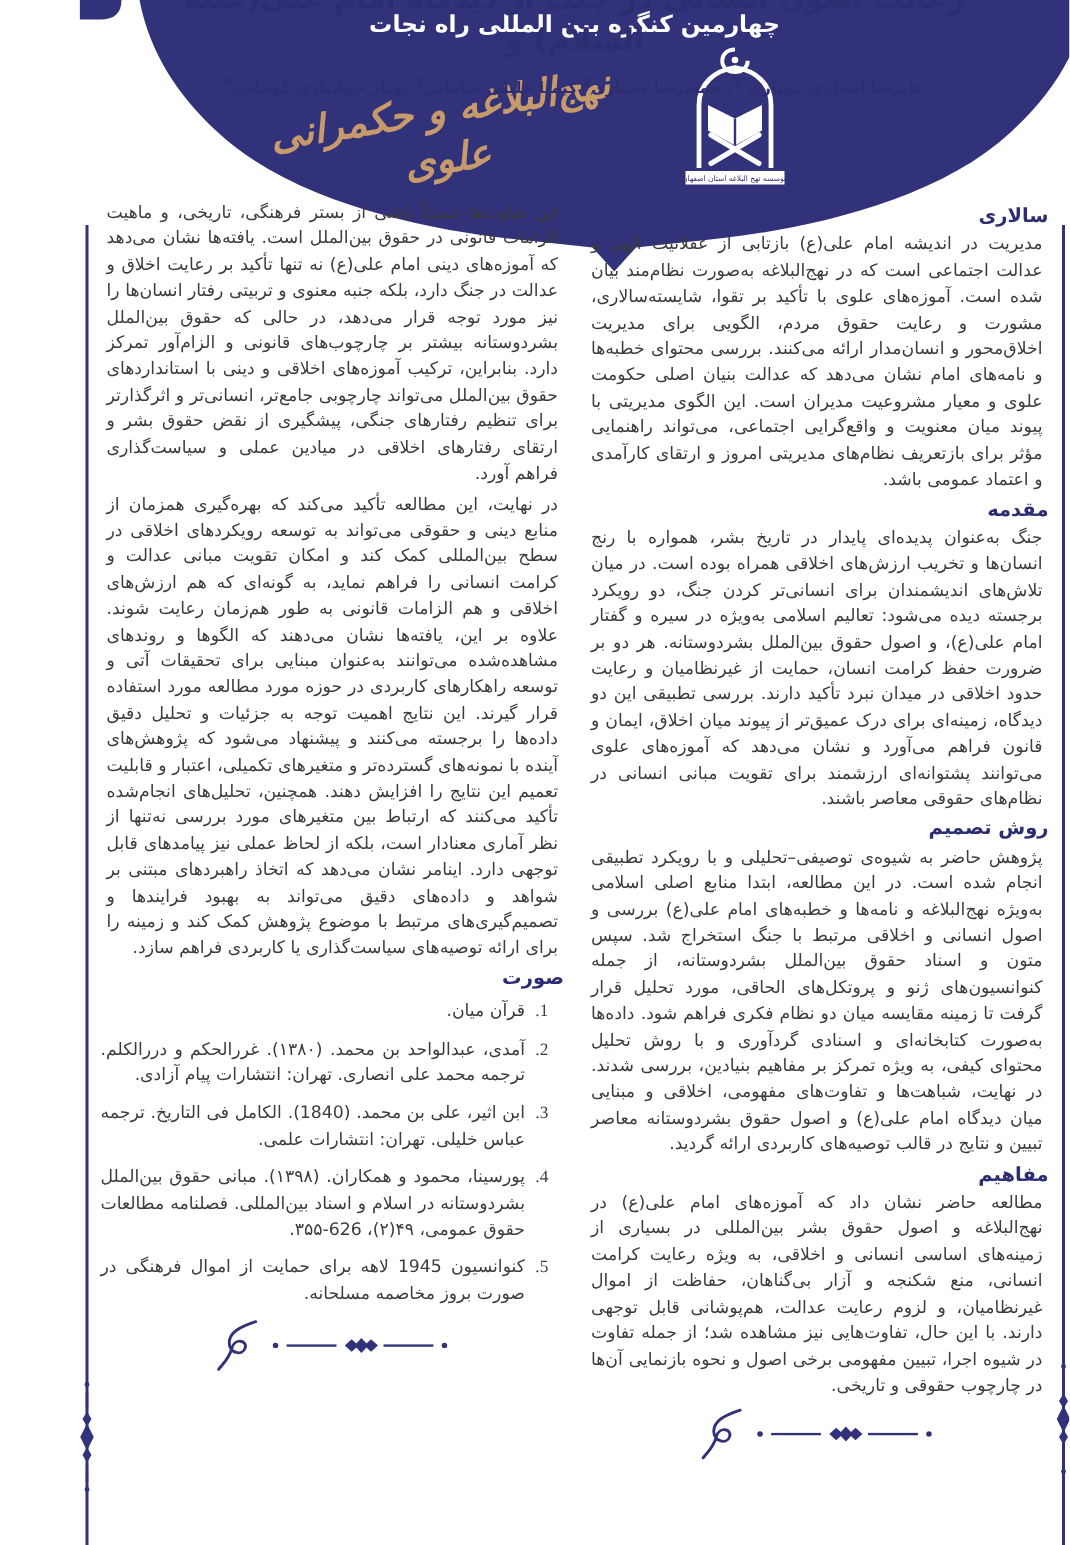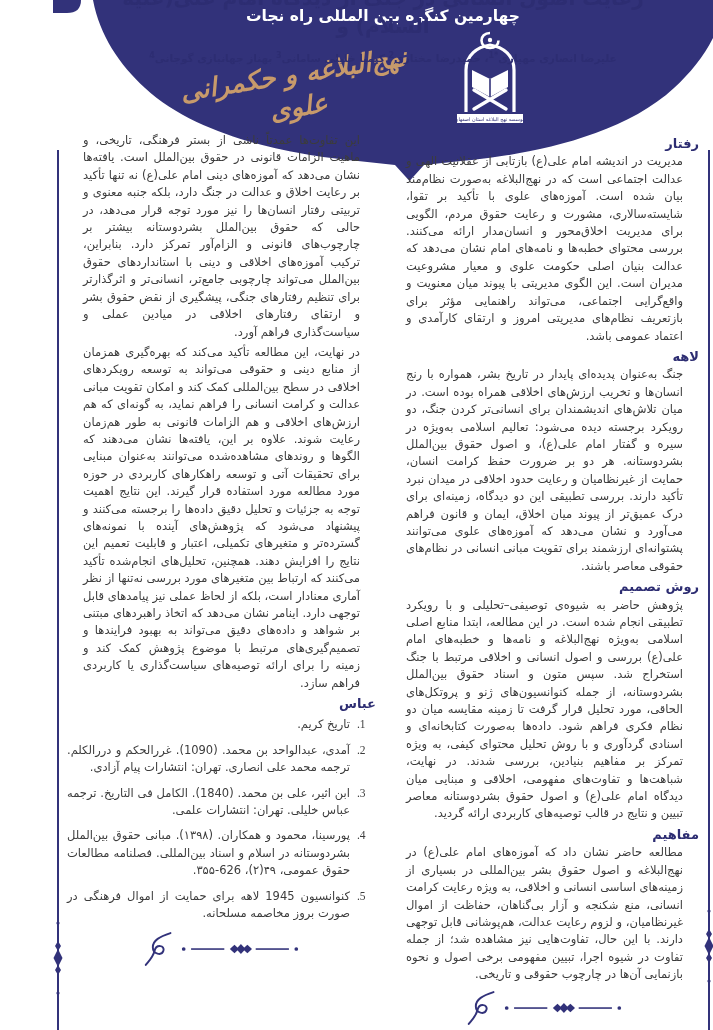--- a/index.html
+++ b/index.html
@@ -22,21 +22,21 @@
   .title{position:relative;z-index:3;margin:-16px 38px 0;text-align:center;color:#2d2d72;
         font-weight:bold;font-size:20px;line-height:1.42;}
   .title-rule{width:406px;margin:6px auto 3px;border:0;border-top:1.5px solid #4a4a6e;}
   .authors{position:relative;z-index:3;text-align:center;font-size:10.5px;font-weight:bold;color:#2d2d72;}
   .authors sup{font-size:8px;}
   .emails{margin-top:3px;text-align:center;direction:ltr;font-family:"DejaVu Serif","Liberation Serif",serif;
         font-weight:bold;font-size:11.5px;color:#15156a;line-height:1.3;}
   
   .content{position:relative;z-index:2;display:flex;gap:14px;padding:5px 14px 0;}
   .col{width:334px;font-size:11.5px;line-height:17.4px;text-align:justify;}
-  .col p{margin:0 16px 3px;}
+  .col p{margin:0 4px 3px;}
   h3.sec{font-size:13px;color:#2d2d72;margin:3px 0 1px;font-weight:bold;}
   ol.refs{margin:4px 0 0;padding:0 22px 0 0;}
   ol.refs li{margin-bottom:8px;padding-right:4px;}
   ol.refs li::marker{font-family:"Liberation Serif",serif;}
   .divider{display:flex;align-items:center;justify-content:center;gap:6px;direction:ltr;margin-top:6px;}
 </style>
 </head>
 <body>
 
 <div class="page">
@@ -93,24 +93,24 @@
       <div class="email">2.Hamidreza.mokhtari@iau.ac.ir</div>
 
       <div class="email">3.Kimia.khalili@iau.ac.ir</div>
 
       <div class="email">4.behnaz.jahanbazi@iau.ac.ir</div>
     </div>
 
   <div class="content">
 
     <div class="col">
-      <h3 class="sec">رفتار</h3>
+      <h3 class="sec">سالاری</h3>
       <p>مدیریت در اندیشه امام علی(ع) بازتابی از عقلانیت الهی و عدالت اجتماعی است که در نهج‌البلاغه به‌صورت نظام‌مند بیان شده است. آموزه‌های علوی با تأکید بر تقوا، شایسته‌سالاری، مشورت و رعایت حقوق مردم، الگویی برای مدیریت اخلاق‌محور و انسان‌مدار ارائه می‌کنند. بررسی محتوای خطبه‌ها و نامه‌های امام نشان می‌دهد که عدالت بنیان اصلی حکومت علوی و معیار مشروعیت مدیران است. این الگوی مدیریتی با پیوند میان معنویت و واقع‌گرایی اجتماعی، می‌تواند راهنمایی مؤثر برای بازتعریف نظام‌های مدیریتی امروز و ارتقای کارآمدی و اعتماد عمومی باشد.</p>
 
-      <h3 class="sec">لاهه</h3>
+      <h3 class="sec">مقدمه</h3>
       <p>جنگ به‌عنوان پدیده‌ای پایدار در تاریخ بشر، همواره با رنج انسان‌ها و تخریب ارزش‌های اخلاقی همراه بوده است. در میان تلاش‌های اندیشمندان برای انسانی‌تر کردن جنگ، دو رویکرد برجسته دیده می‌شود: تعالیم اسلامی به‌ویژه در سیره و گفتار امام علی(ع)، و اصول حقوق بین‌الملل بشردوستانه. هر دو بر ضرورت حفظ کرامت انسان، حمایت از غیرنظامیان و رعایت حدود اخلاقی در میدان نبرد تأکید دارند. بررسی تطبیقی این دو دیدگاه، زمینه‌ای برای درک عمیق‌تر از پیوند میان اخلاق، ایمان و قانون فراهم می‌آورد و نشان می‌دهد که آموزه‌های علوی می‌توانند پشتوانه‌ای ارزشمند برای تقویت مبانی انسانی در نظام‌های حقوقی معاصر باشند.</p>
 
       <h3 class="sec">روش تصمیم</h3>
       <p>پژوهش حاضر به شیوه‌ی توصیفی–تحلیلی و با رویکرد تطبیقی انجام شده است. در این مطالعه، ابتدا منابع اصلی اسلامی به‌ویژه نهج‌البلاغه و نامه‌ها و خطبه‌های امام علی(ع) بررسی و اصول انسانی و اخلاقی مرتبط با جنگ استخراج شد. سپس متون و اسناد حقوق بین‌الملل بشردوستانه، از جمله کنوانسیون‌های ژنو و پروتکل‌های الحاقی، مورد تحلیل قرار گرفت تا زمینه مقایسه میان دو نظام فکری فراهم شود. داده‌ها به‌صورت کتابخانه‌ای و اسنادی گردآوری و با روش تحلیل محتوای کیفی، به ویژه تمرکز بر مفاهیم بنیادین، بررسی شدند. در نهایت، شباهت‌ها و تفاوت‌های مفهومی، اخلاقی و مبنایی میان دیدگاه امام علی(ع) و اصول حقوق بشردوستانه معاصر تبیین و نتایج در قالب توصیه‌های کاربردی ارائه گردید.</p>
 
       <h3 class="sec">مفاهیم</h3>
       <p>مطالعه حاضر نشان داد که آموزه‌های امام علی(ع) در نهج‌البلاغه و اصول حقوق بشر بین‌المللی در بسیاری از زمینه‌های اساسی انسانی و اخلاقی، به ویژه رعایت کرامت انسانی، منع شکنجه و آزار بی‌گناهان، حفاظت از اموال غیرنظامیان، و لزوم رعایت عدالت، هم‌پوشانی قابل توجهی دارند. با این حال، تفاوت‌هایی نیز مشاهده شد؛ از جمله تفاوت در شیوه اجرا، تبیین مفهومی برخی اصول و نحوه بازنمایی آن‌ها در چارچوب حقوقی و تاریخی.</p>
 
       <div class="divider">
         <svg width="30" height="36" viewBox="0 0 34 40">
@@ -125,26 +125,26 @@
             <rect x="82" y="7.2" width="36" height="1.7"></rect>
             <circle cx="126" cy="8" r="2"></circle>
           </svg>
       </div>
     </div>
 
     <div class="col">
       <p>این تفاوت‌ها عمدتاً ناشی از بستر فرهنگی، تاریخی، و ماهیت الزامات قانونی در حقوق بین‌الملل است. یافته‌ها نشان می‌دهد که آموزه‌های دینی امام علی(ع) نه تنها تأکید بر رعایت اخلاق و عدالت در جنگ دارد، بلکه جنبه معنوی و تربیتی رفتار انسان‌ها را نیز مورد توجه قرار می‌دهد، در حالی که حقوق بین‌الملل بشردوستانه بیشتر بر چارچوب‌های قانونی و الزام‌آور تمرکز دارد. بنابراین، ترکیب آموزه‌های اخلاقی و دینی با استانداردهای حقوق بین‌الملل می‌تواند چارچوبی جامع‌تر، انسانی‌تر و اثرگذارتر برای تنظیم رفتارهای جنگی، پیشگیری از نقض حقوق بشر و ارتقای رفتارهای اخلاقی در میادین عملی و سیاست‌گذاری فراهم آورد.</p>
       <p>در نهایت، این مطالعه تأکید می‌کند که بهره‌گیری همزمان از منابع دینی و حقوقی می‌تواند به توسعه رویکردهای اخلاقی در سطح بین‌المللی کمک کند و امکان تقویت مبانی عدالت و کرامت انسانی را فراهم نماید، به گونه‌ای که هم ارزش‌های اخلاقی و هم الزامات قانونی به طور هم‌زمان رعایت شوند. علاوه بر این، یافته‌ها نشان می‌دهند که الگوها و روندهای مشاهده‌شده می‌توانند به‌عنوان مبنایی برای تحقیقات آتی و توسعه راهکارهای کاربردی در حوزه مورد مطالعه مورد استفاده قرار گیرند. این نتایج اهمیت توجه به جزئیات و تحلیل دقیق داده‌ها را برجسته می‌کنند و پیشنهاد می‌شود که پژوهش‌های آینده با نمونه‌های گسترده‌تر و متغیرهای تکمیلی، اعتبار و قابلیت تعمیم این نتایج را افزایش دهند. همچنین، تحلیل‌های انجام‌شده تأکید می‌کنند که ارتباط بین متغیرهای مورد بررسی نه‌تنها از نظر آماری معنادار است، بلکه از لحاظ عملی نیز پیامدهای قابل توجهی دارد. اینامر نشان می‌دهد که اتخاذ راهبردهای مبتنی بر شواهد و داده‌های دقیق می‌تواند به بهبود فرایندها و تصمیم‌گیری‌های مرتبط با موضوع پژوهش کمک کند و زمینه را برای ارائه توصیه‌های سیاست‌گذاری یا کاربردی فراهم سازد.</p>
 
-      <h3 class="sec">عباس</h3>
+      <h3 class="sec">صورت</h3>
       <ol class="refs">
 
-          <li>تاریخ کریم.</li>
+          <li>قرآن میان.</li>
 
-          <li>آمدی، عبدالواحد بن محمد. (1090). غررالحکم و دررالکلم. ترجمه محمد علی انصاری. تهران: انتشارات پیام آزادی.</li>
+          <li>آمدی، عبدالواحد بن محمد. (۱۳۸۰). غررالحکم و دررالکلم. ترجمه محمد علی انصاری. تهران: انتشارات پیام آزادی.</li>
 
           <li>ابن اثیر، علی بن محمد. (1840). الکامل فی التاریخ. ترجمه عباس خلیلی. تهران: انتشارات علمی.</li>
 
           <li>پورسینا، محمود و همکاران. (۱۳۹۸). مبانی حقوق بین‌الملل بشردوستانه در اسلام و اسناد بین‌المللی. فصلنامه مطالعات حقوق عمومی، ۴۹(۲)، 626-۳۵۵.</li>
 
           <li>کنوانسیون 1945 لاهه برای حمایت از اموال فرهنگی در صورت بروز مخاصمه مسلحانه.</li>
         </ol>
 
       <div class="divider">
         <svg width="30" height="36" viewBox="0 0 34 40">

